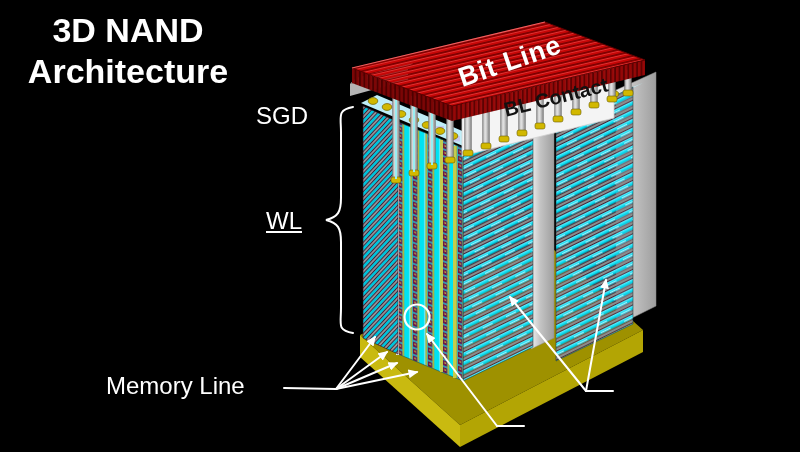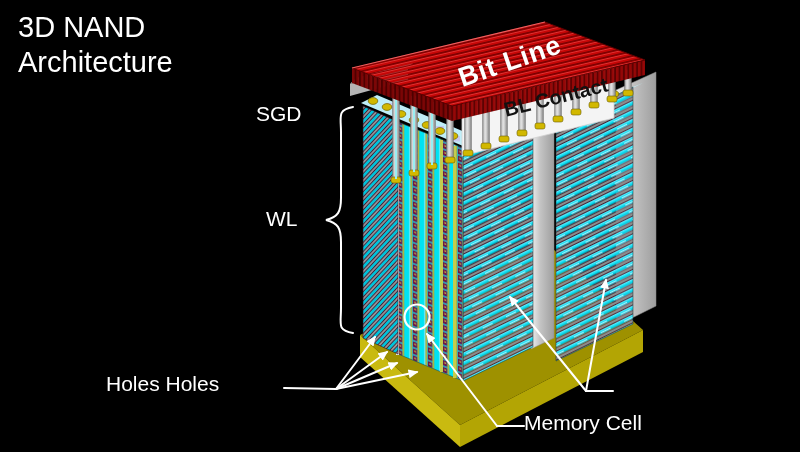--- a/index.html
+++ b/index.html
@@ -1,21 +1,21 @@
 <!DOCTYPE html>
 <html><head>
 <meta charset="utf-8">
 <style>
   html,body{margin:0;padding:0;background:#000;}
   .stage{position:relative;width:800px;height:452px;background:#000;overflow:hidden;
          font-family:"Liberation Sans", sans-serif;}
   .stage svg{position:absolute;left:0;top:0;}
-  .lbl{position:absolute;color:#fff;font-size:21px;font-weight:400;white-space:nowrap;}
-  .title{position:absolute;left:18px;top:10px;width:220px;color:#fff;font-size:29px;
-         font-weight:400;line-height:1.22;}
+  .lbl{position:absolute;color:#fff;font-size:24px;font-weight:400;white-space:nowrap;}
+  .title{position:absolute;left:18px;top:10px;width:220px;color:#fff;font-size:34px;
+         font-weight:700;line-height:1.22;text-align:center;}
   .bitline{position:absolute;left:372px;top:46px;width:276px;text-align:center;color:#fff;
            font-size:27px;font-weight:700;transform:rotate(-19deg);letter-spacing:1px;
            text-shadow:0 0 2px rgba(120,0,0,.6);}
   .blcontact{position:absolute;left:468px;top:86px;width:176px;text-align:center;color:#111;
              font-size:20px;font-weight:700;transform:rotate(-14deg);}
 </style>
 </head>
 <body>
 
 <div class="stage">
@@ -225,16 +225,15 @@
       <line x1="586" y1="391" x2="510" y2="297" marker-end="url(#ah)"></line>
       <line x1="586" y1="391" x2="606" y2="280" marker-end="url(#ah)"></line>
     </g>
   </g>
 </svg>
 
   <div class="title">3D NAND Architecture</div>
   <div class="bitline">Bit Line</div>
   <div class="blcontact">BL Contact</div>
   <div class="lbl" style="left:256px;top:102px;">SGD</div>
-  <div class="lbl" style="left:266px;top:207px;">WL</div>
-  <div class="lbl" style="left:106px;top:372px;">Holes Holes</div>
-  <div class="lbl" style="left:524px;top:411px;">Memory Cell</div>
+  <div class="lbl" style="left:266px;top:207px;text-decoration:underline;">WL</div>
+  <div class="lbl" style="left:106px;top:372px;">Memory Line</div>
 </div>
 
 </body></html>

